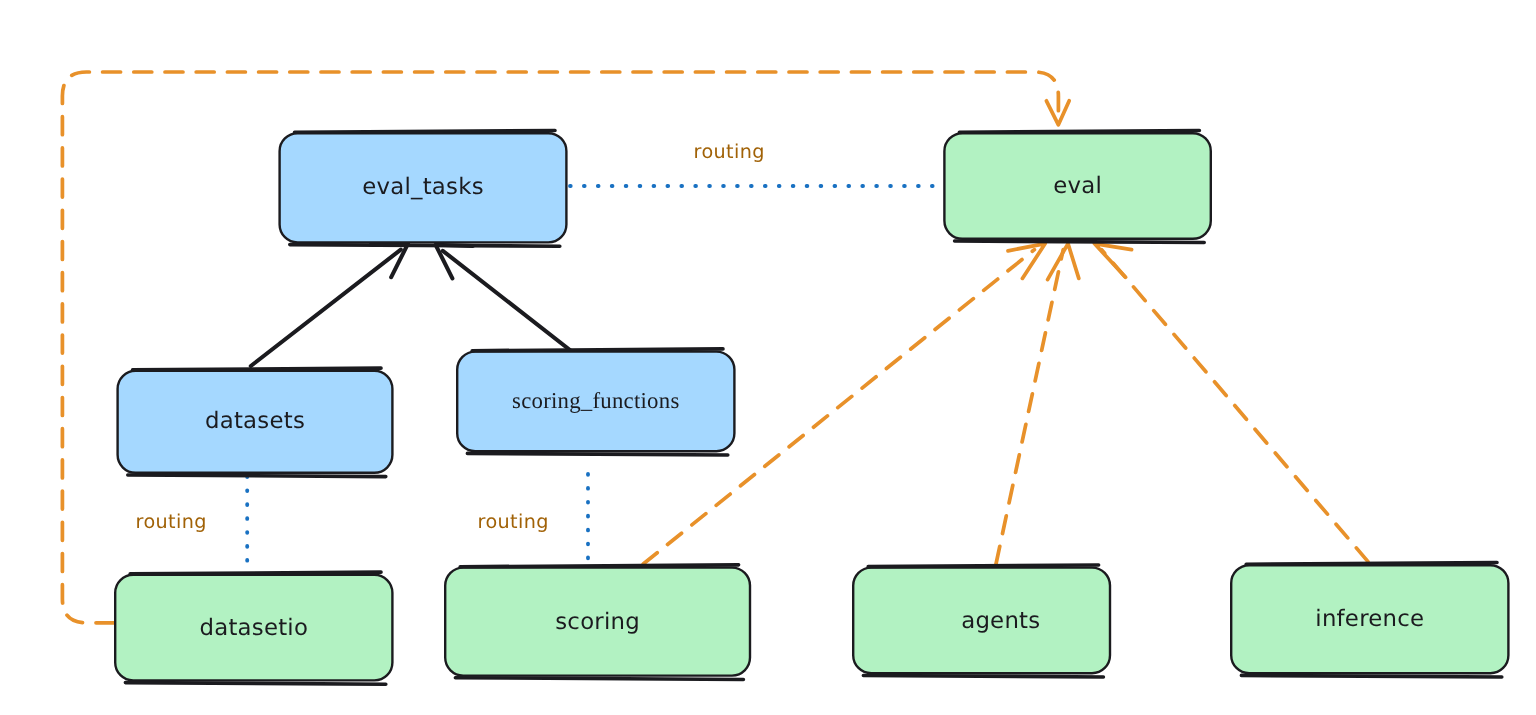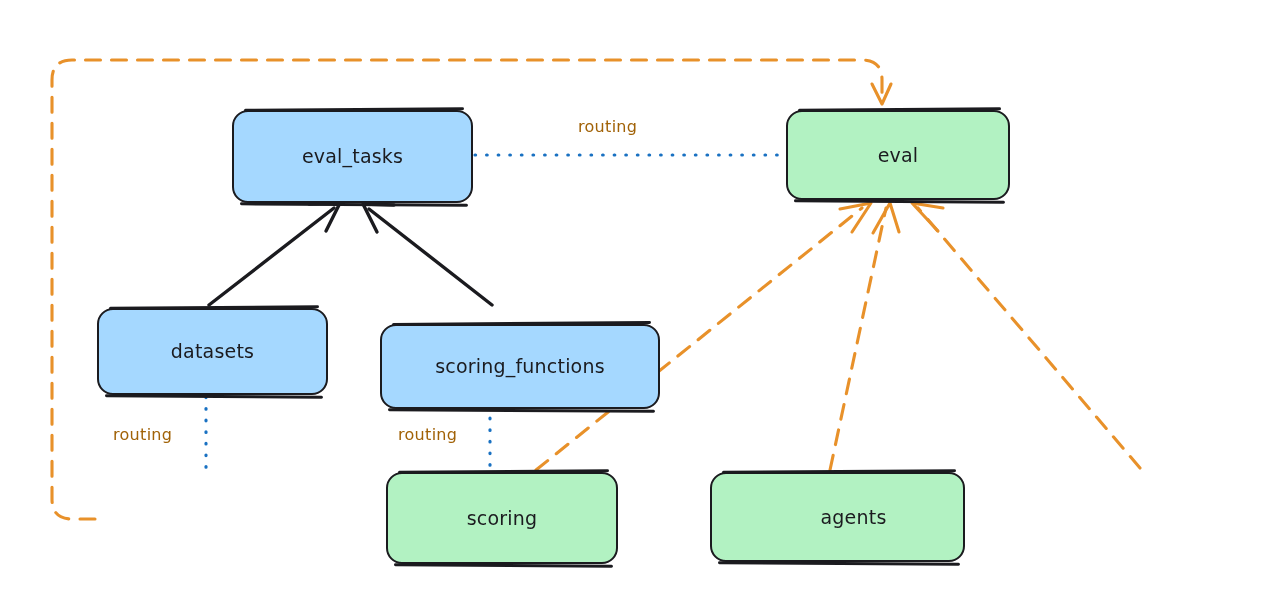--- a/index.html
+++ b/index.html
@@ -134,33 +134,39 @@
   </div>
 
   <div class="node provider" style="left:786px; top:110px; width:224px; height:90px;">
     <span class="label">eval</span>
   </div>
 
   <div class="node api" style="left:97px; top:308px; width:231px; height:87px;text-align:right;">
     <span class="label">datasets</span>
   </div>
 
-  <div class="node api" style="left:380px; top:324px; width:280px; height:85px;">
+  <div class="node api" style="left:380px; top:292px; width:233px; height:85px;font-family:Liberation Serif, serif;">
     <span class="label">scoring_functions</span>
   </div>
 
+  <div class="node provider" style="left:95px; top:478px; width:233px; height:90px;">
+    <span class="label">datasetio</span>
+  </div>
 
-  <div class="node provider" style="left:386px; top:472px; width:232px; height:92px;">
+  <div class="node provider" style="left:370px; top:472px; width:256px; height:92px;">
     <span class="label">scoring</span>
   </div>
 
-  <div class="node provider" style="left:710px; top:472px; width:255px; height:90px;padding-left:32px;">
+  <div class="node provider" style="left:710px; top:472px; width:216px; height:90px;padding-left:32px;">
     <span class="label">agents</span>
   </div>
 
+  <div class="node provider" style="left:1025px; top:470px; width:233px; height:92px;">
+    <span class="label">inference</span>
+  </div>
 
   <div class="edge-label" style="left:578px; top:117px;">routing</div>
 
   <div class="edge-label" style="left:113px; top:425px;">routing</div>
 
   <div class="edge-label" style="left:398px; top:425px;">routing</div>
 
 </div>
 
 </body></html>

